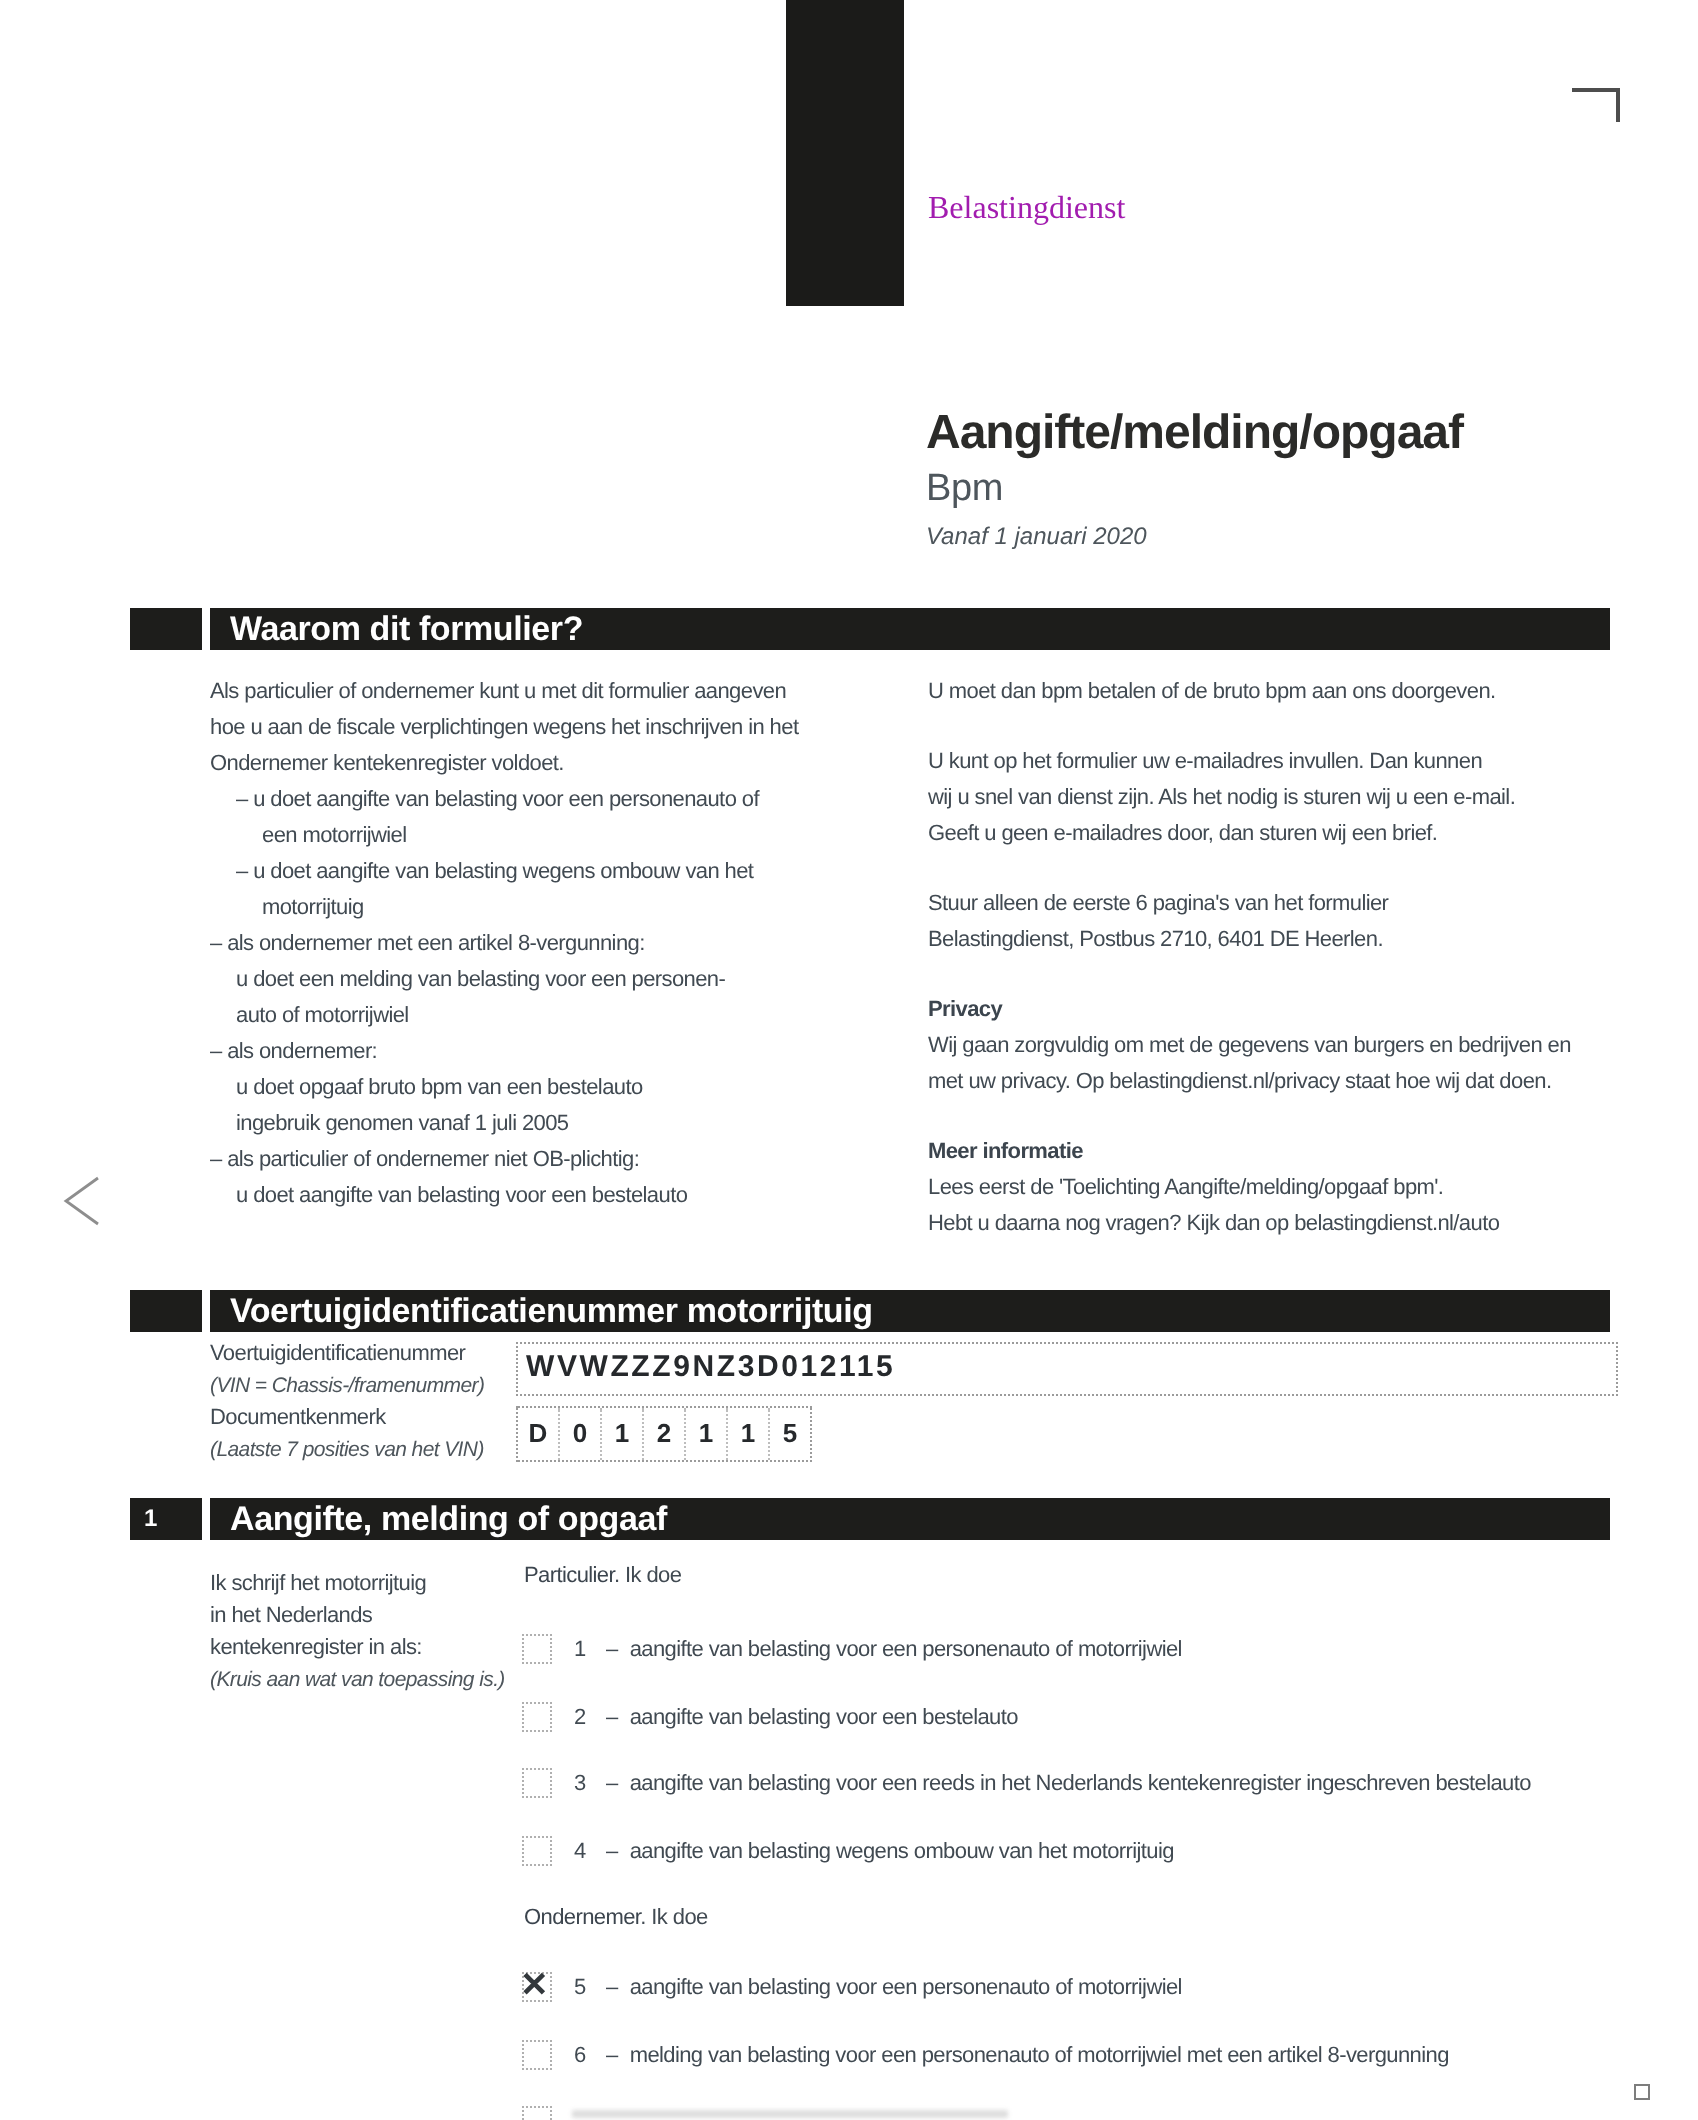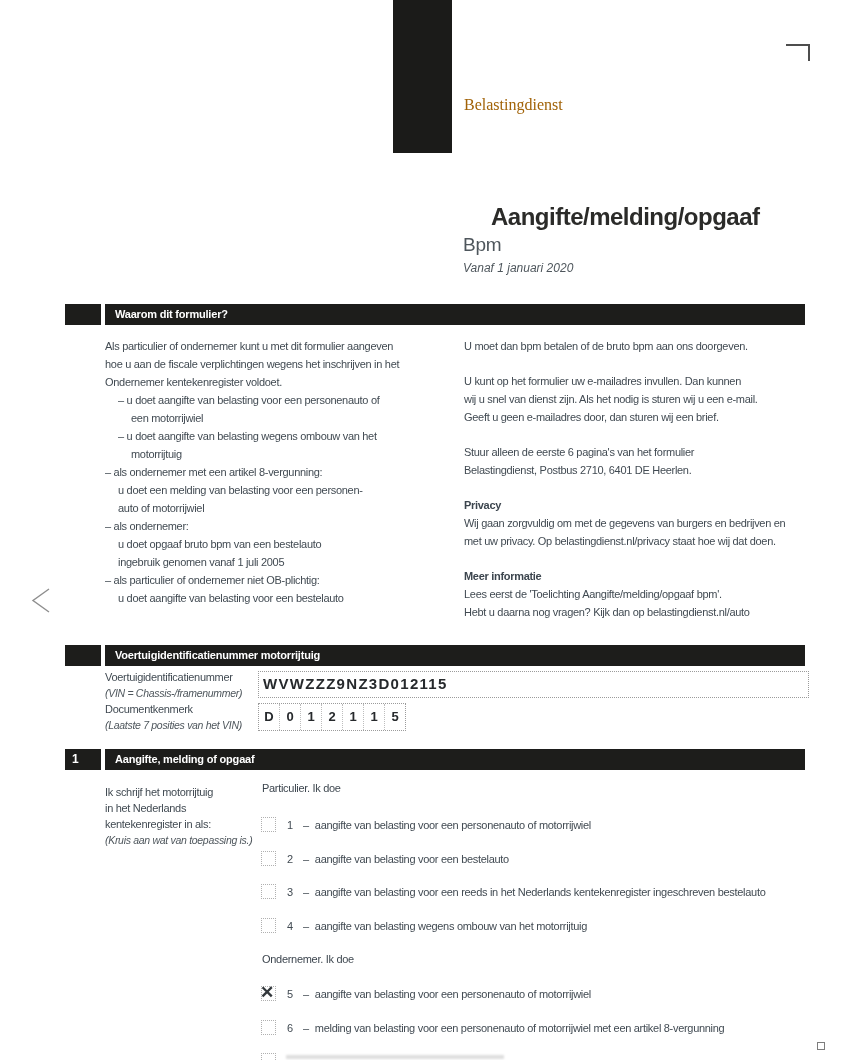--- a/index.html
+++ b/index.html
@@ -6,37 +6,37 @@
   .page {
     position:relative; width:849px; height:1060px; overflow:hidden;
     background:#ffffff; font-family:"Liberation Sans", sans-serif;
     color:#414a52; font-size:11px; letter-spacing:-0.3px;
   }
 
   
   .banner { position:absolute; left:393px; top:0; width:59px; height:153px; background:#1b1b19; }
   .crest  { position:absolute; left:399px; top:84px; width:47px; height:56px; }
   .brand  { position:absolute; left:464px; top:96px; font-family:"Liberation Serif", serif;
-            font-size:16px; color:#a16207; letter-spacing:0; }
+            font-size:16px; color:#a21caf; letter-spacing:0; }
   .cropmark-tr { position:absolute; left:786px; top:44px; width:22px; height:15px;
             border-top:2px solid #4d4d4d; border-right:2px solid #4d4d4d; }
   .chevron { position:absolute; left:31px; top:587px; width:20px; height:27px; }
   .reg-square { position:absolute; left:817px; top:1042px; width:6px; height:6px; border:1px solid #7d7d7d; }
 
   .title-block { position:absolute; left:463px; top:203px; }
-  .doc-title { font-size:24px; font-weight:bold; color:#2b2b29; letter-spacing:-0.5px; line-height:28px;margin-left:28px; }
+  .doc-title { font-size:24px; font-weight:bold; color:#2b2b29; letter-spacing:-0.5px; line-height:28px; }
   .doc-subtitle { font-size:19px; color:#4e565c; letter-spacing:-0.2px; margin-top:3px; }
   .doc-date { font-size:12px; font-style:italic; color:#4e565c; margin-top:5px; letter-spacing:0; }
 
   
   .section-bar { position:absolute; left:65px; width:740px; height:21px; }
   .section-bar .numblock { position:absolute; left:0; top:0; width:36px; height:21px;
       background:#1d1d1b; color:#ffffff; font-size:12px; font-weight:bold; line-height:21px; padding-left:7px; box-sizing:border-box; }
   .section-bar .titlebar { position:absolute; left:40px; top:0; width:700px; height:21px;
-      background:#1d1d1b; color:#ffffff; font-size:11px; font-weight:bold; line-height:21px;
+      background:#1d1d1b; color:#ffffff; font-size:17px; font-weight:bold; line-height:21px;
       padding-left:10px; box-sizing:border-box; letter-spacing:-0.2px; }
 
   
   .why-left  { position:absolute; left:105px; top:337px; width:362px; line-height:18px; white-space:nowrap; }
   .why-left .i1 { padding-left:13px; }
   .why-left .i2 { padding-left:26px; }
   .why-right { position:absolute; left:464px; top:337px; width:352px; line-height:18px; white-space:nowrap; }
   .why-right .block { margin-bottom:17px; }
   .why-right .bheading { font-weight:bold; color:#3c454e; }
 

